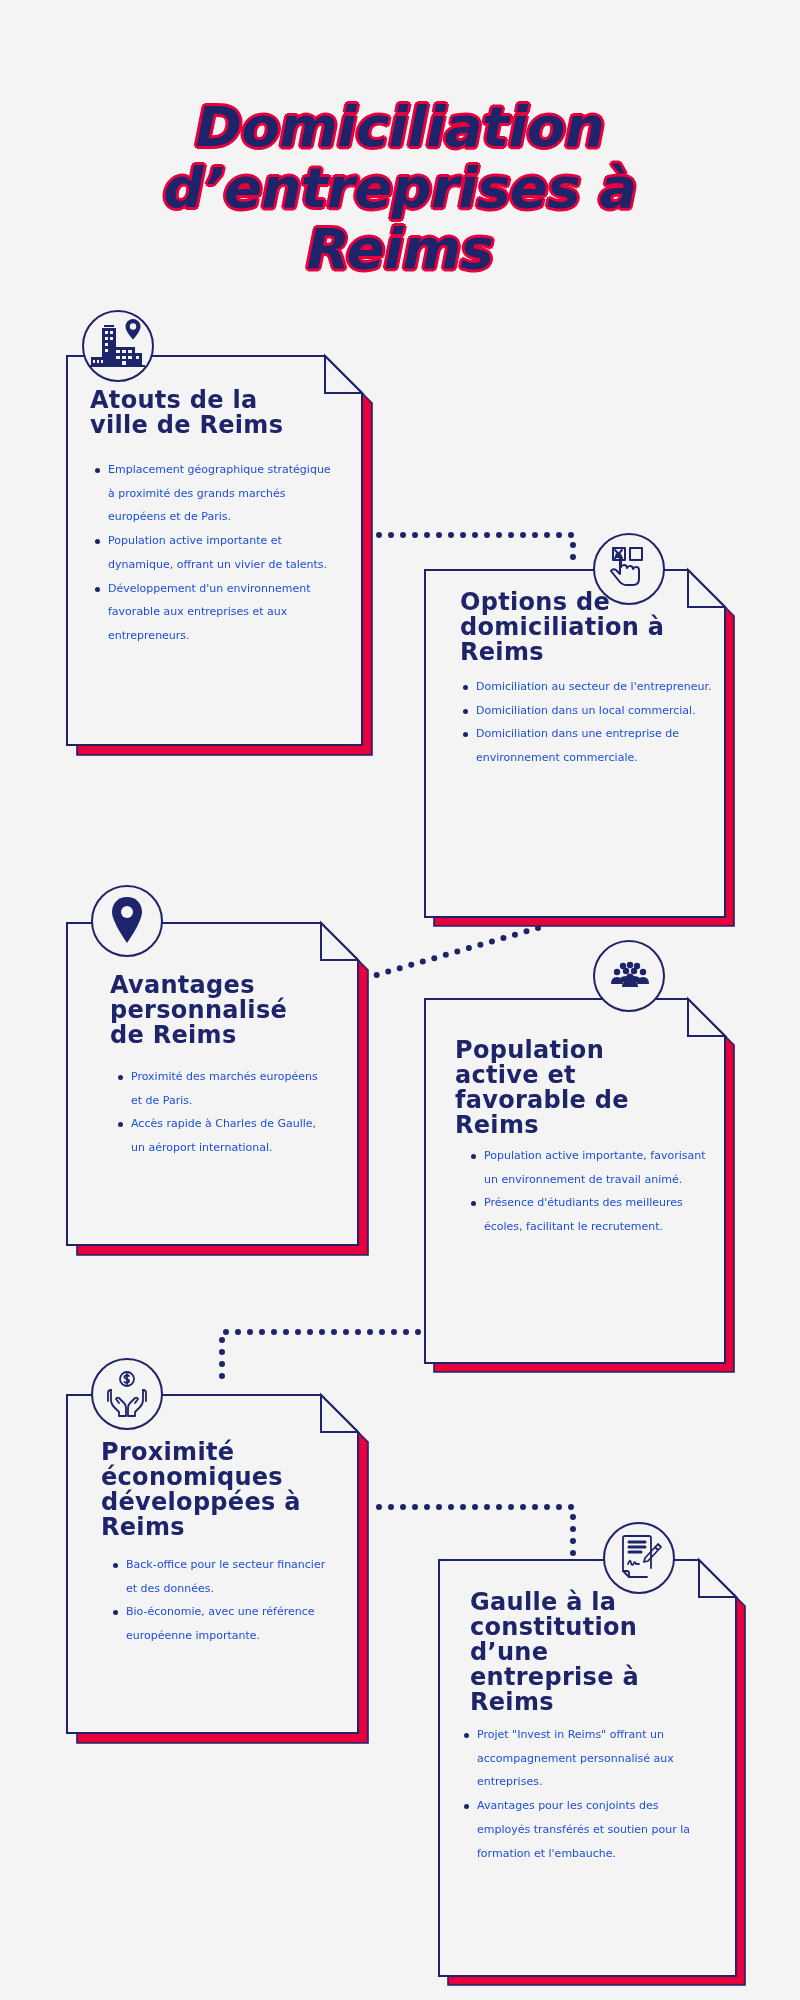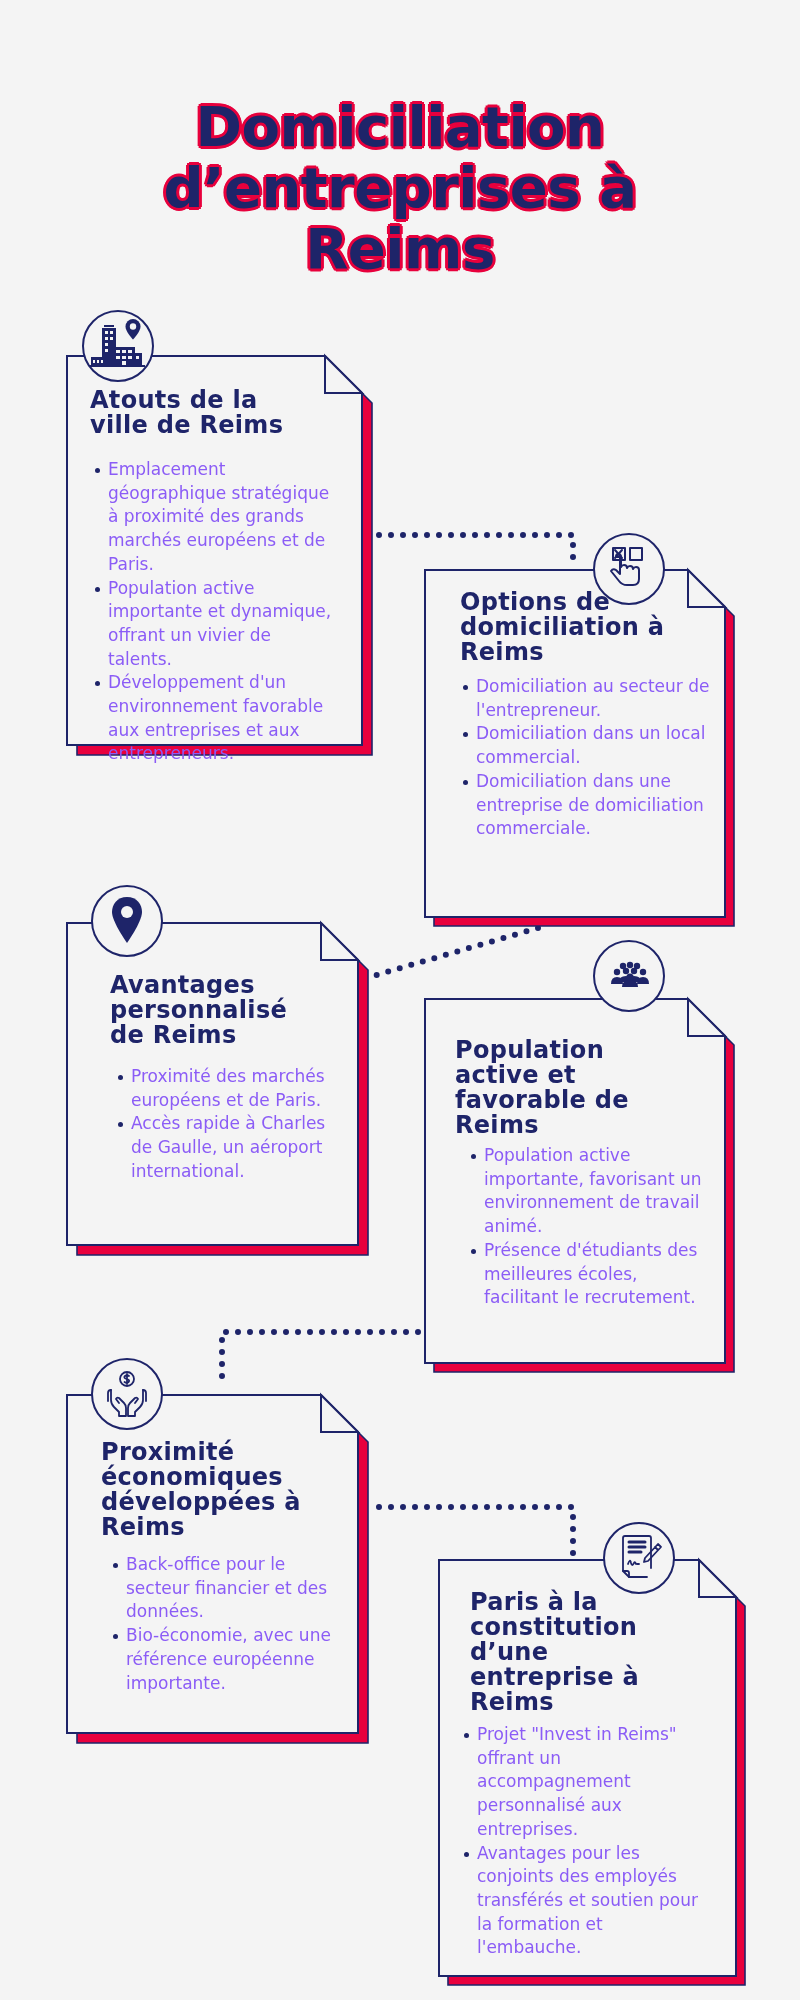--- a/index.html
+++ b/index.html
@@ -4,32 +4,32 @@
 <style>
   html,body{margin:0;padding:0;}
   body{width:800px;height:2000px;background:#f4f4f4;position:relative;overflow:hidden;
        font-family:"DejaVu Sans",sans-serif;color:#1e2469;}
   .main-title{position:absolute;left:0;top:96px;width:800px;text-align:center;
        font-family:"DejaVu Sans",sans-serif;font-weight:bold;font-size:56px;line-height:61px;
        color:#1e2469;letter-spacing:-0.5px;
        text-shadow:
         2px 0 0 #e8003d,-2px 0 0 #e8003d,0 2px 0 #e8003d,0 -2px 0 #e8003d,
         2px 2px 0 #e8003d,-2px -2px 0 #e8003d,2px -2px 0 #e8003d,-2px 2px 0 #e8003d,
-        3px 0 0 #e8003d,-3px 0 0 #e8003d,0 3px 0 #e8003d,0 -3px 0 #e8003d;}
+        3px 0 0 #e8003d,-3px 0 0 #e8003d,0 3px 0 #e8003d,0 -3px 0 #e8003d; font-style: italic;}
   .main-title span{display:block;}
   .connectors{position:absolute;left:0;top:0;z-index:0;}
   .card-shape{position:absolute;overflow:visible;z-index:1;}
   .icon-circle{position:absolute;width:72px;height:72px;border:2px solid #1e2469;border-radius:50%;
        background:#f4f4f4;box-sizing:border-box;z-index:2;}
   .icon-circle svg{position:absolute;left:-2px;top:-2px;width:72px;height:72px;}
   .card-title{position:absolute;z-index:3;font-family:"DejaVu Sans",sans-serif;font-weight:bold;
        font-size:24px;line-height:25px;letter-spacing:0.3px;color:#1e2469;white-space:nowrap;}
   .card-title span{display:block;}
   .card-list{position:absolute;z-index:3;margin:0;padding:0;list-style:none;
-       font-family:"DejaVu Sans",sans-serif;font-size:17px;line-height:23.7px;color:#8b5cf6;}
+       font-family:"DejaVu Sans",sans-serif;font-size:11px;line-height:23.7px;color:#1d4ed8;}
   .card-list li{position:relative;}
   .card-list li::before{content:"";position:absolute;left:-13px;top:10px;width:5px;height:5px;
        border-radius:50%;background:#1e2469;}
 </style>
 </head>
 <body>
 
 <h1 class="main-title" style="margin:0;">
   <span>Domiciliation</span>
   <span>d’entreprises à</span>
@@ -116,21 +116,21 @@
     </svg>
   </div>
   <h2 class="card-title" style="left:460px;top:590px;margin:0;">
     <span>Options de</span>
     <span>domiciliation à</span>
     <span>Reims</span>
   </h2>
   <ul class="card-list" style="left:476px;top:675px;width:252px;">
     <li>Domiciliation au secteur de l'entrepreneur.</li>
     <li>Domiciliation dans un local commercial.</li>
-    <li>Domiciliation dans une entreprise de domiciliation commerciale.</li>
+    <li>Domiciliation dans une entreprise de environnement commerciale.</li>
   </ul>
 </section>
 
 <section>
   <svg class="card-shape" style="left:67px;top:923px;" width="305" height="335">
     <g stroke="#1e2469">
       <path transform="translate(10,10)" d="M0 0 H254 L291 37 V322 H0 Z" fill="#e8003d" stroke-width="1.6"></path>
       <path d="M0 0 H254 L291 37 V322 H0 Z" fill="#f4f4f4" stroke-width="2"></path>
       <path d="M254 0 V37 H291 Z" fill="#f4f4f4" stroke-width="2"></path>
     </g>
@@ -236,21 +236,21 @@
       <g fill="none" stroke="#1e2469" stroke-width="1.8" stroke-linejoin="round" stroke-linecap="round">
         <path d="M22 14 h24 q2 0 2 2 v30 M22 14 q-2 0 -2 2 v33 l6 6 h18"></path>
         <path d="M20 49 h4 q2 0 2 2 v4"></path>
         <path d="M26 20 h16 M26 25 h16 M26 30 h12" stroke-width="3"></path>
         <path d="M25 42 q2 -6 3 -1 q1 4 3 0 q1 -2 2 1 M34 42 h2"></path>
         <path d="M55 22 l3 3 l-13 14 l-4 1 l1 -4 z M52 25 l3 3"></path>
       </g>
     </svg>
   </div>
   <h2 class="card-title" style="left:470px;top:1590px;margin:0;">
-    <span>Paris à la</span>
+    <span>Gaulle à la</span>
     <span>constitution</span>
     <span>d’une</span>
     <span>entreprise à</span>
     <span>Reims</span>
   </h2>
   <ul class="card-list" style="left:477px;top:1723px;width:230px;">
     <li>Projet "Invest in Reims" offrant un accompagnement personnalisé aux entreprises.</li>
     <li>Avantages pour les conjoints des employés transférés et soutien pour la formation et l'embauche.</li>
   </ul>
 </section>

